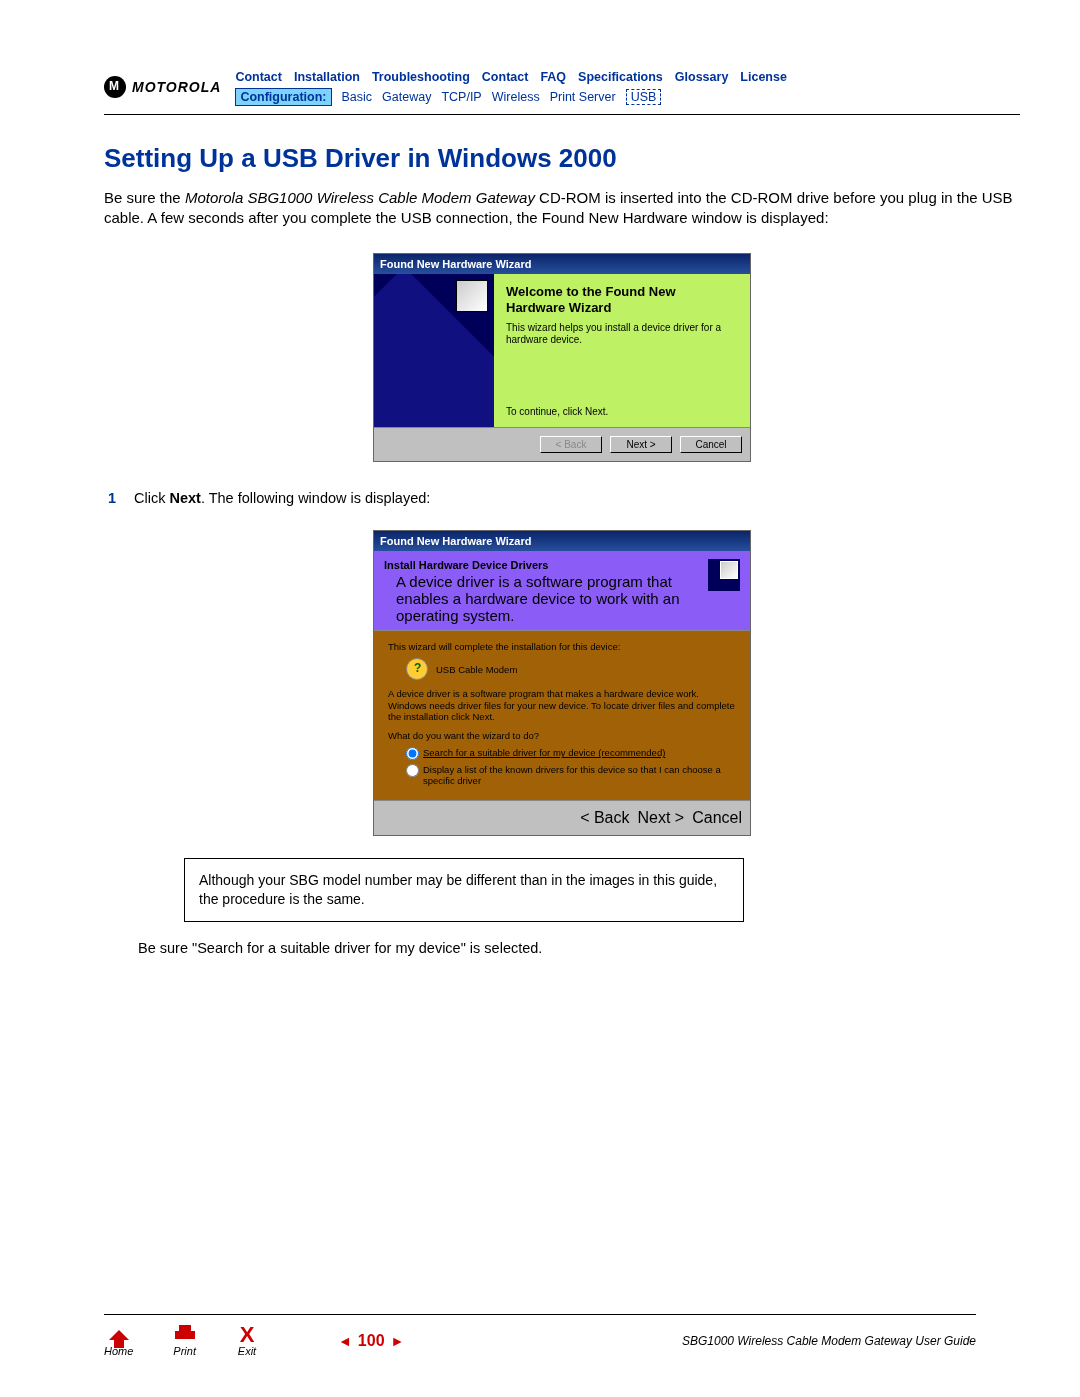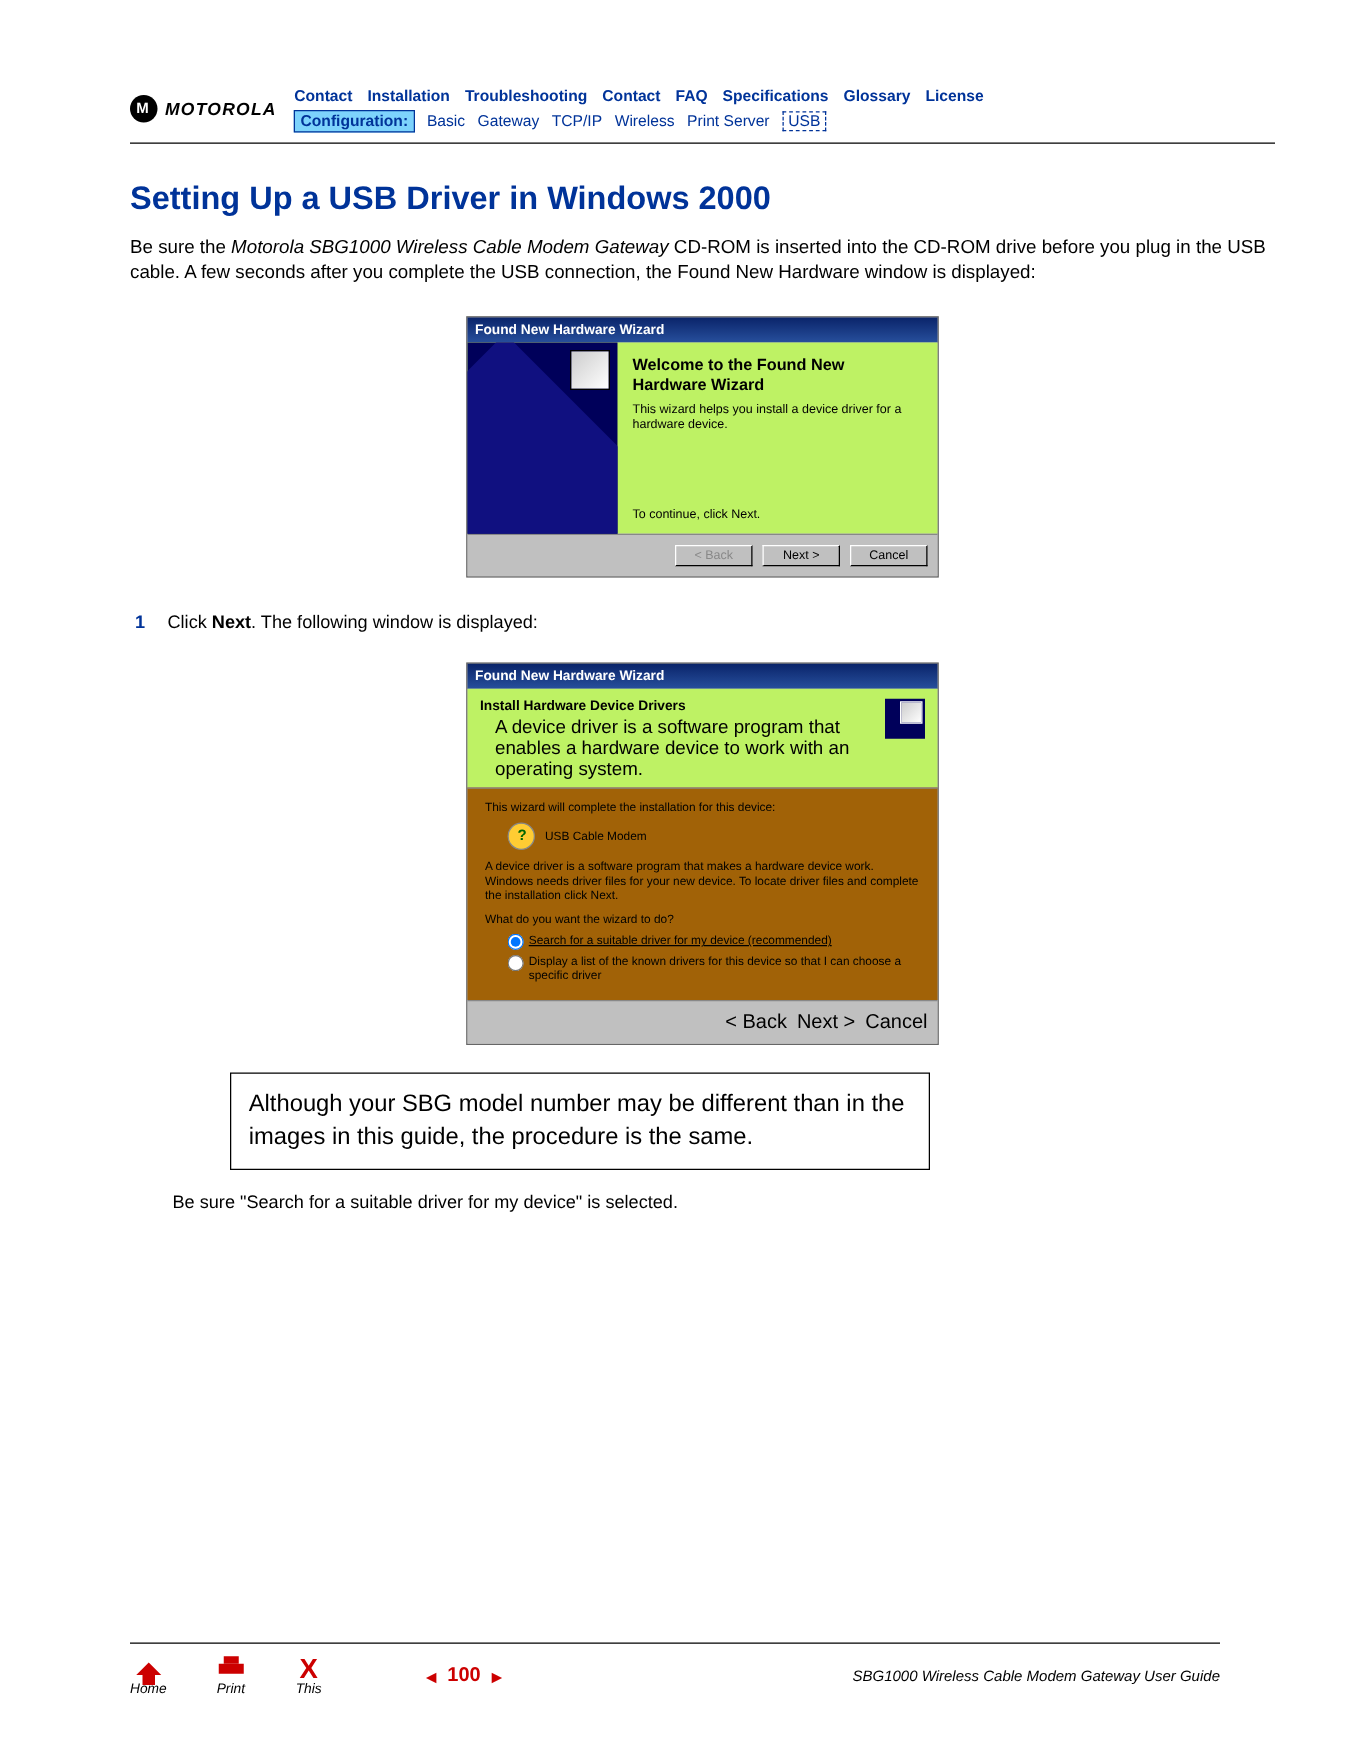--- a/index.html
+++ b/index.html
@@ -35,36 +35,36 @@
   .dlg .rightpanel .cont { font-size: 10px; margin-top: auto; padding-top:60px; }
   .dlg .btnrow { background:#c0c0c0; padding: 8px; display:flex; justify-content:flex-end; gap:8px; border-top:1px solid #888; }
   .dlg .btn { font-size: 10px; background:#c0c0c0; border:1px solid #000; border-top-color:#fff; border-left-color:#fff; padding: 2px 12px; min-width:62px; text-align:center; }
   .dlg .btn.disabled { color:#888; }
 
   .step { display:flex; margin-top:28px; font-size:14.5px; }
   .step .num { color:#003399; font-weight:bold; width:30px; padding-left:4px; }
 
   .dlg2 { width: 378px; margin: 24px auto 0 auto; background: #c0c0c0; border:1px solid #666; font-family: Tahoma, Arial, sans-serif; }
   .dlg2 .titlebar { background: linear-gradient(#0a246a,#274f9c); color:#fff; font-size:11px; font-weight:bold; padding:4px 6px; }
-  .dlg2 .whitehead { background:#bef264; padding:8px 10px 6px 10px; display:flex; }
+  .dlg2 .whitehead { background:#8b5cf6; padding:8px 10px 6px 10px; display:flex; }
   .dlg2 .whitehead .txts { flex:1; }
   .dlg2 .whitehead .t1 { font-size:11px; font-weight:bold; }
   .dlg2 .whitehead .t2 { font-size:15px; margin-left:12px; margin-top:2px; line-height:1.15; }
   .dlg2 .whitehead .icon { width:32px; height:32px; background:#00005a; margin-left:6px; position:relative; }
   .dlg2 .whitehead .icon::after { content:""; position:absolute; right:2px; top:2px; width:16px; height:16px; border:1px solid #fff; background:linear-gradient(135deg,#ccc,#fff); }
   .dlg2 .inner { background:#a16207; padding: 10px 14px; font-size:9.5px; border-top:1px solid #888; }
   .dlg2 .inner .row1 { margin-bottom:6px; }
   .dlg2 .devrow { display:flex; align-items:center; gap:8px; margin:4px 0 8px 18px; }
   .dlg2 .devicon { width:22px; height:22px; background:#ffcc33; border-radius:50%; border:1px solid #888; position:relative; }
   .dlg2 .devicon::after { content:"?"; position:absolute; left:7px; top:2px; font-weight:bold; color:#006600; font-size:12px; }
   .dlg2 .radios { margin: 4px 0 0 18px; }
   .dlg2 .radios label { display:flex; align-items:flex-start; gap:4px; margin-bottom:4px; }
   .dlg2 .btnrow { background:#c0c0c0; padding:8px; display:flex; justify-content:flex-end; gap:8px; border-top:1px solid #888; }
 
-  .notebox { border:1px solid #000; margin: 22px 0 0 80px; width: 560px; padding: 12px 14px; font-size:19px; line-height:1.35; }
+  .notebox { border:1px solid #000; margin: 22px 0 0 80px; width: 560px; padding: 12px 14px; font-size:14px; line-height:1.35; }
   p.post { font-size:14.5px; margin: 18px 0 0 34px; }
 
   
   .footer { position:absolute; left:0; right:0; bottom:40px; padding: 0 104px; }
   .footer hr { border:none; border-top:1px solid #000; margin-bottom:10px; }
   .footer-row { display:flex; align-items:center; position:relative; }
   .fbtn { display:flex; flex-direction:column; align-items:center; font-size:11px; font-style:italic; margin-right:40px; cursor:pointer; }
   .fbtn .ic { width:22px; height:20px; display:flex; align-items:center; justify-content:center; }
   .home-ic { width:0;height:0;border-left:10px solid transparent;border-right:10px solid transparent;border-bottom:10px solid #cc0000; position:relative; }
   .home-ic::after { content:""; position:absolute; left:-5px; top:10px; width:10px; height:8px; background:#cc0000; }
@@ -191,21 +191,21 @@
       <span>Home</span>
     </div>
     <div class="fbtn">
       <div class="ic">
           <div class="print-ic"></div>
         </div>
       <span>Print</span>
     </div>
     <div class="fbtn">
       <div class="ic exit-ic">X</div>
-      <span>This</span>
+      <span>Exit</span>
     </div>
     <div class="pager">
       <span class="tri">◄</span>
       <span>100</span>
       <span class="tri">►</span>
     </div>
     <div class="guide">SBG1000 Wireless Cable Modem Gateway User Guide</div>
   </div>
 </div>
 

